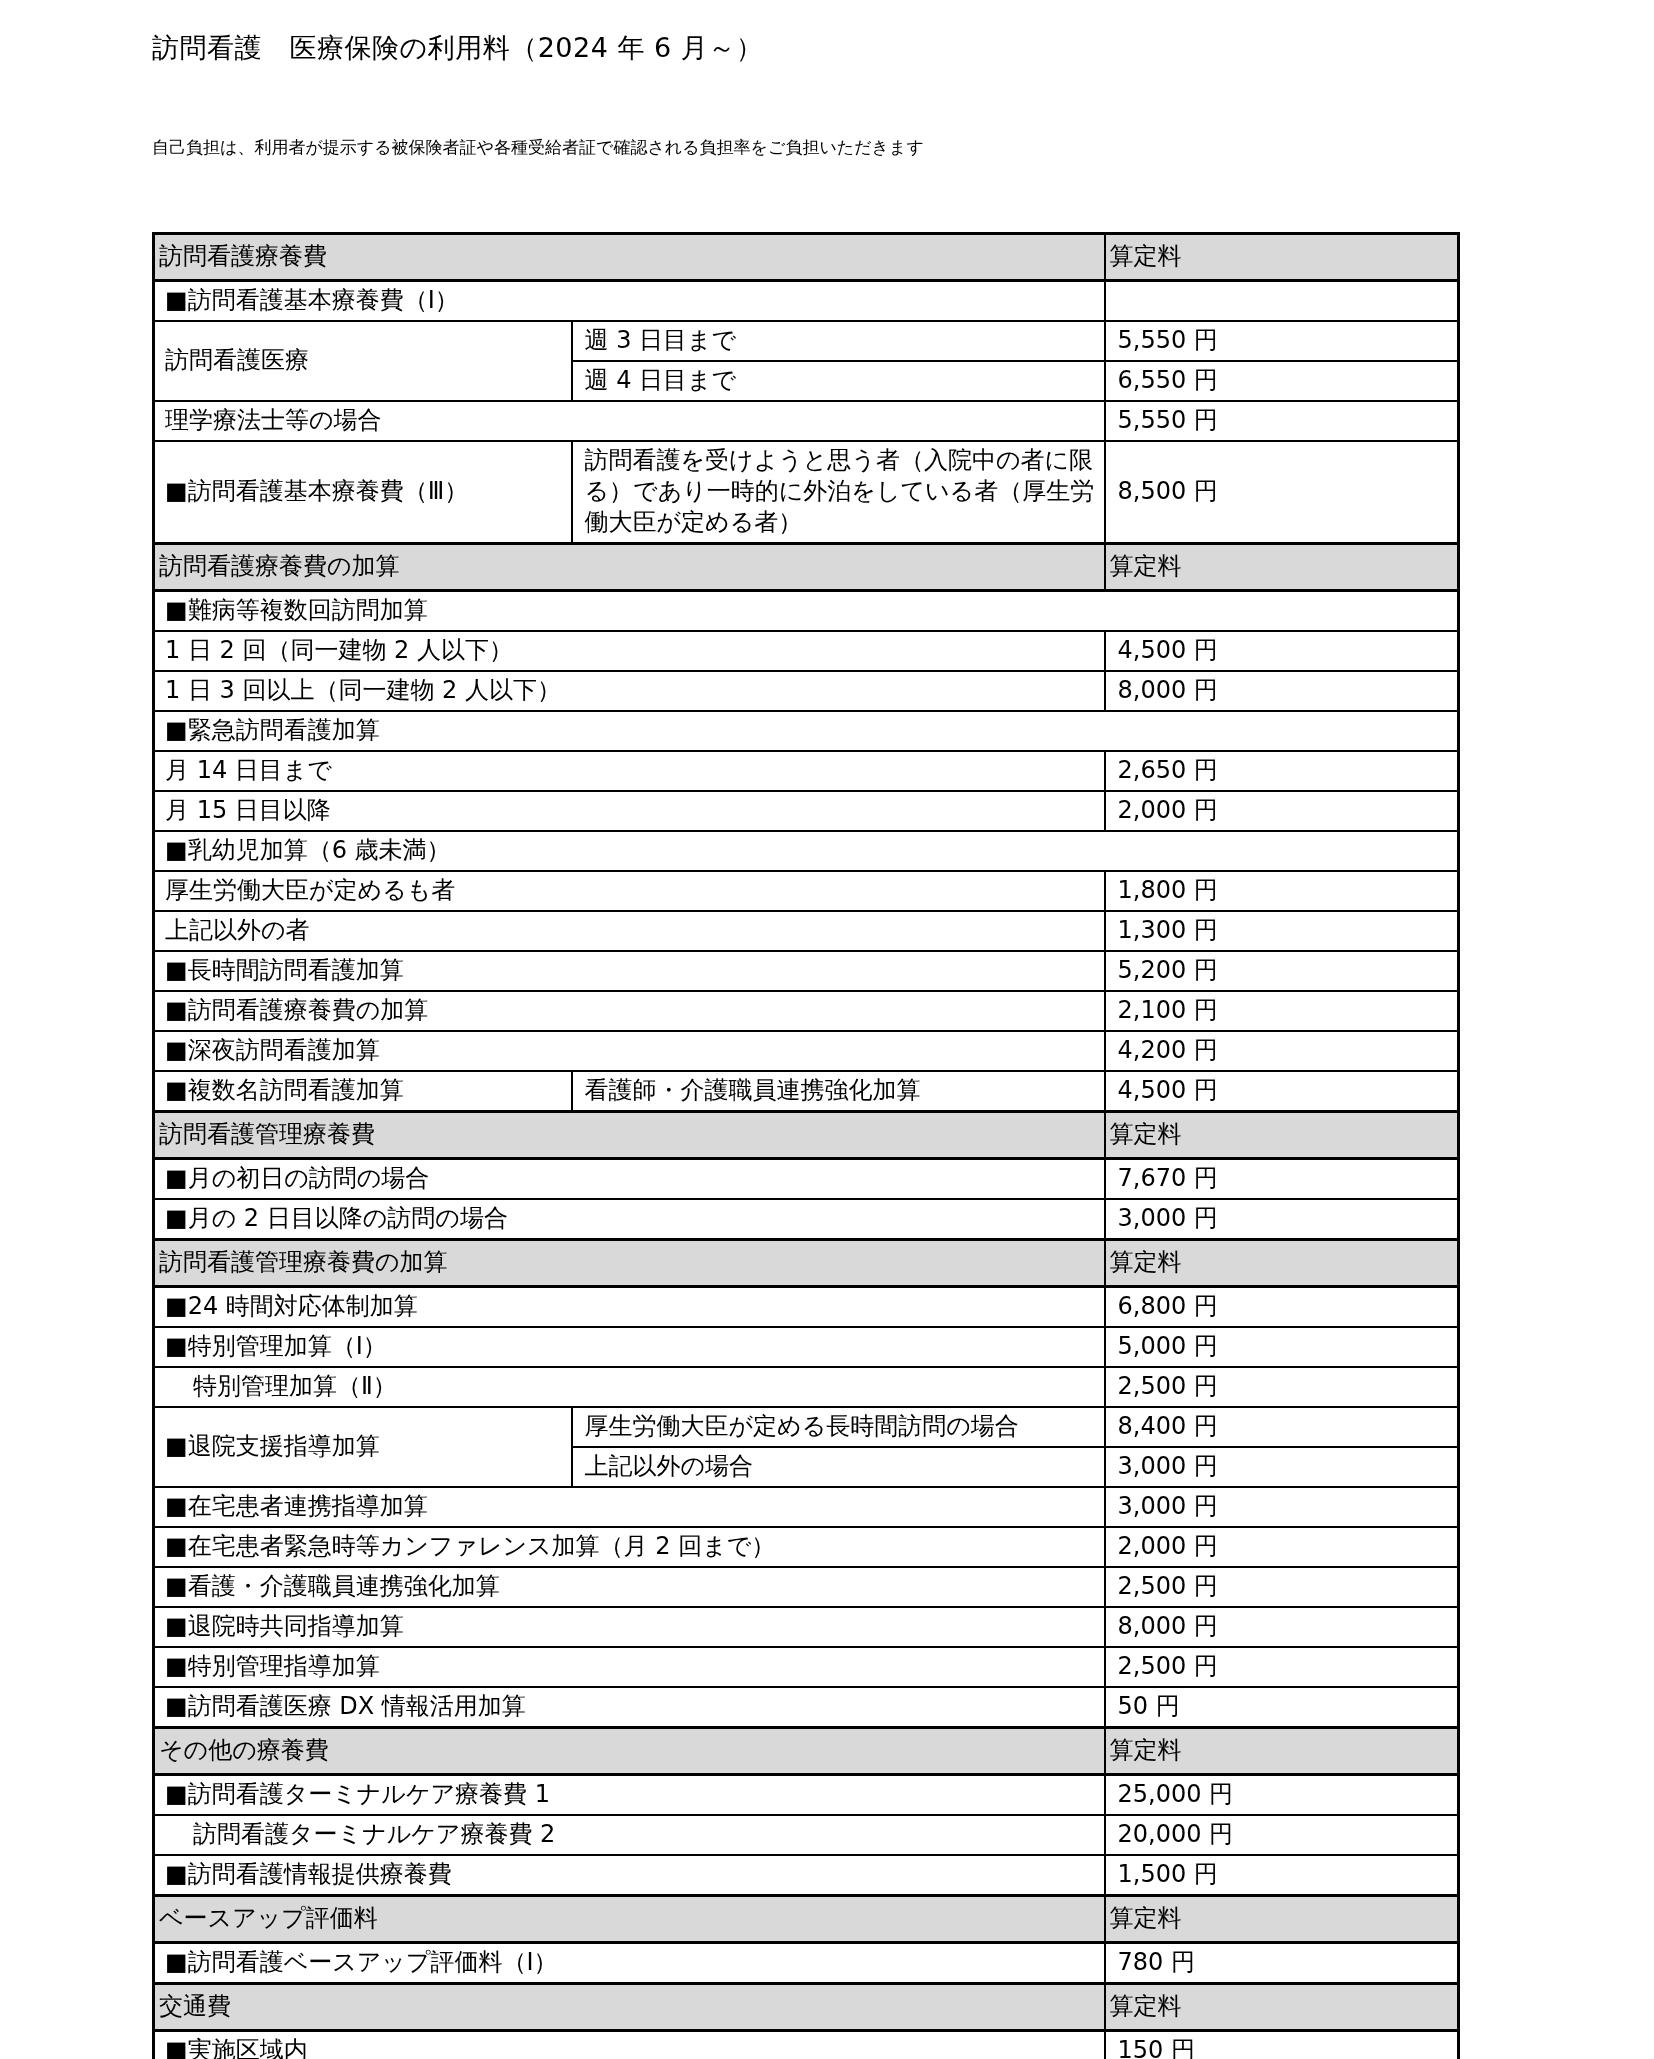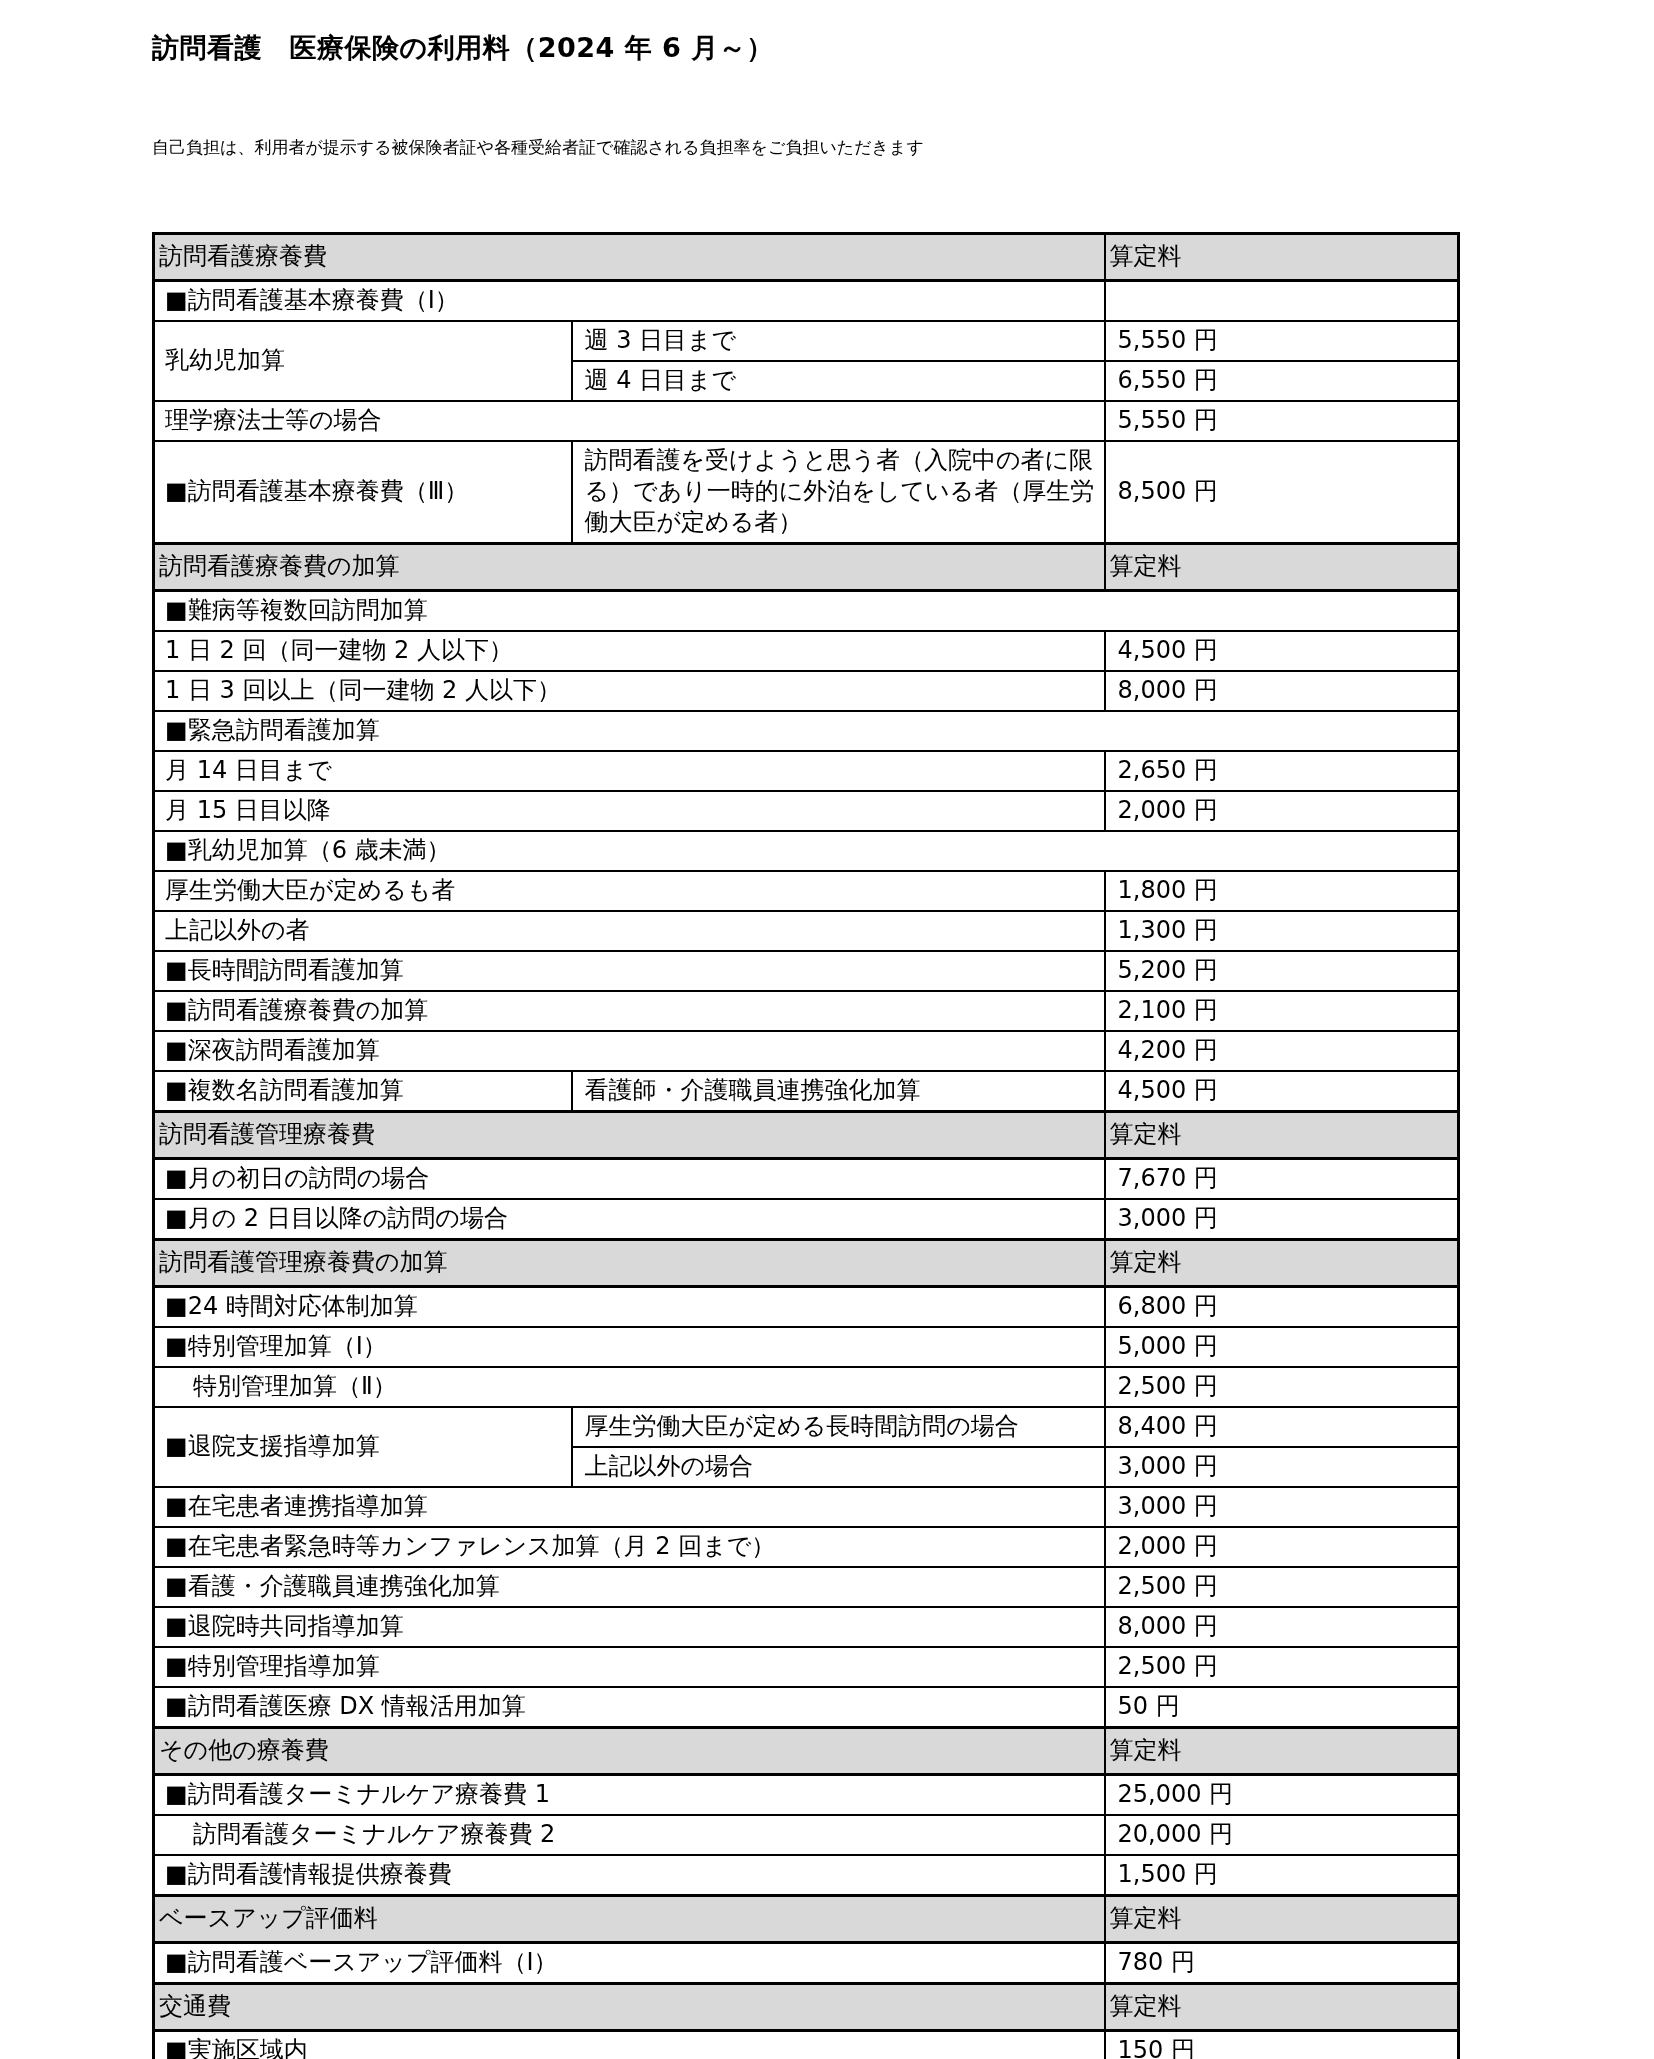--- a/index.html
+++ b/index.html
@@ -12,21 +12,21 @@
     width: 1654px;
     height: 2059px;
     font-family: "DejaVu Sans", "Liberation Sans", sans-serif;
     color: #000000;
   }
   .page-title {
     position: absolute;
     left: 152px;
     top: 30px;
     font-size: 27px;
-    font-weight: bold;
+    font-weight: normal;
     letter-spacing: 0.5px;
     white-space: nowrap;
   }
   .page-subtitle {
     position: absolute;
     left: 152px;
     top: 136px;
     font-size: 17px;
     white-space: nowrap;
   }
@@ -81,21 +81,21 @@
   <tbody>
       <tr class="section">
         <td colspan="2" class="section-title-cell">訪問看護療養費</td>
         <td class="price-header-cell">算定料</td>
       </tr>
       <tr>
         <td colspan="2" class="item-cell">■訪問看護基本療養費（Ⅰ）</td>
         <td class="price-cell"></td>
       </tr>
       <tr>
-        <td rowspan="2" class="item-cell">乳幼児加算</td>
+        <td rowspan="2" class="item-cell">訪問看護医療</td>
         <td class="detail-cell">週 3 日目まで</td>
         <td class="price-cell">5,550 円</td>
       </tr>
       <tr>
         <td class="detail-cell">週 4 日目まで</td>
         <td class="price-cell">6,550 円</td>
       </tr>
       <tr>
         <td colspan="2" class="item-cell">理学療法士等の場合</td>
         <td class="price-cell">5,550 円</td>

